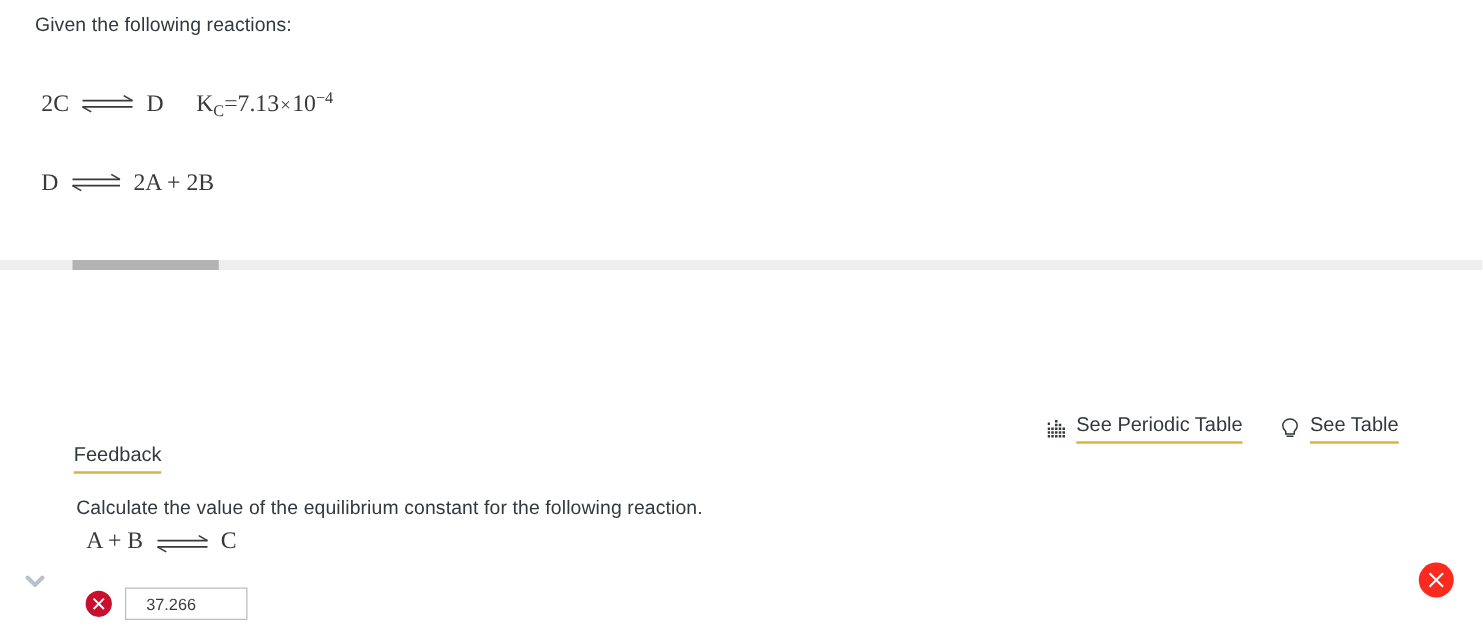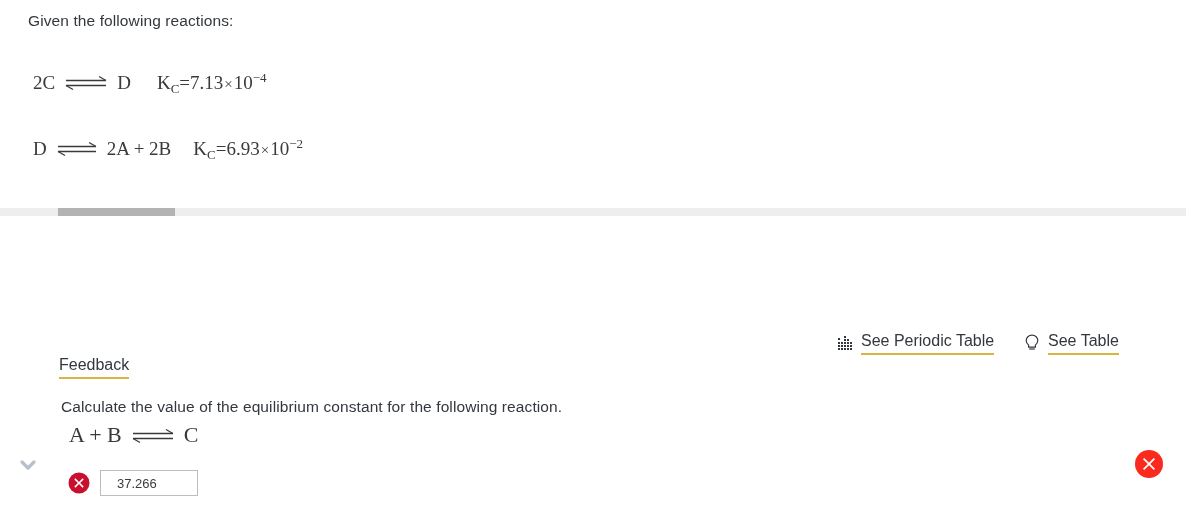--- a/index.html
+++ b/index.html
@@ -190,25 +190,25 @@
     left: 61px; top: 398px;
     font-size: 15.5px;
     color: #33373e;
     letter-spacing: 0.1px;
     white-space: nowrap;
   }
   #question-reaction {
     position: absolute;
     left: 69px; top: 422px;
     font-family: "Liberation Serif", serif;
-    font-size: 22px;
+    font-size: 19px;
     color: #3a3a3a;
     white-space: nowrap;
     display: flex;
-    align-items: flex-start;
+    align-items: center;
   }
 
   
   #answer-row {
     position: absolute;
     left: 68px; top: 470px;
     display: flex;
     align-items: center;
   }
   #answer-status-icon {
@@ -258,23 +258,20 @@
     <span class="eq-arrow-sm">
       <svg width="42" height="16" viewBox="0 0 42 16" xmlns="http://www.w3.org/2000/svg">
         <line x1="2" y1="5.5" x2="40" y2="5.5" stroke="#3a3a3a" stroke-width="1.3"></line>
         <polyline points="33,1.5 40,5.5" fill="none" stroke="#3a3a3a" stroke-width="1.3"></polyline>
         <line x1="2" y1="10.5" x2="40" y2="10.5" stroke="#3a3a3a" stroke-width="1.3"></line>
         <polyline points="9,14.5 2,10.5" fill="none" stroke="#3a3a3a" stroke-width="1.3"></polyline>
       </svg>
     </span>
     <span class="rxn-species">2A + 2B</span>
     <span class="spacer-md"></span>
-    <span class="kc-group">
-      <span>K</span><span class="kc-sub">C</span><span>=</span><span>6.93</span><span class="times-sym">×</span><span>10</span><span class="sup-exp">−2</span>
-    </span>
   </div>
 </div>
 
 <div id="h-scrollbar">
   <div id="h-scrollbar-thumb"></div>
 </div>
 
 <div id="attempt-header">
   <span id="attempt-chevron">
     <svg width="22" height="22" viewBox="0 0 22 22" xmlns="http://www.w3.org/2000/svg">

